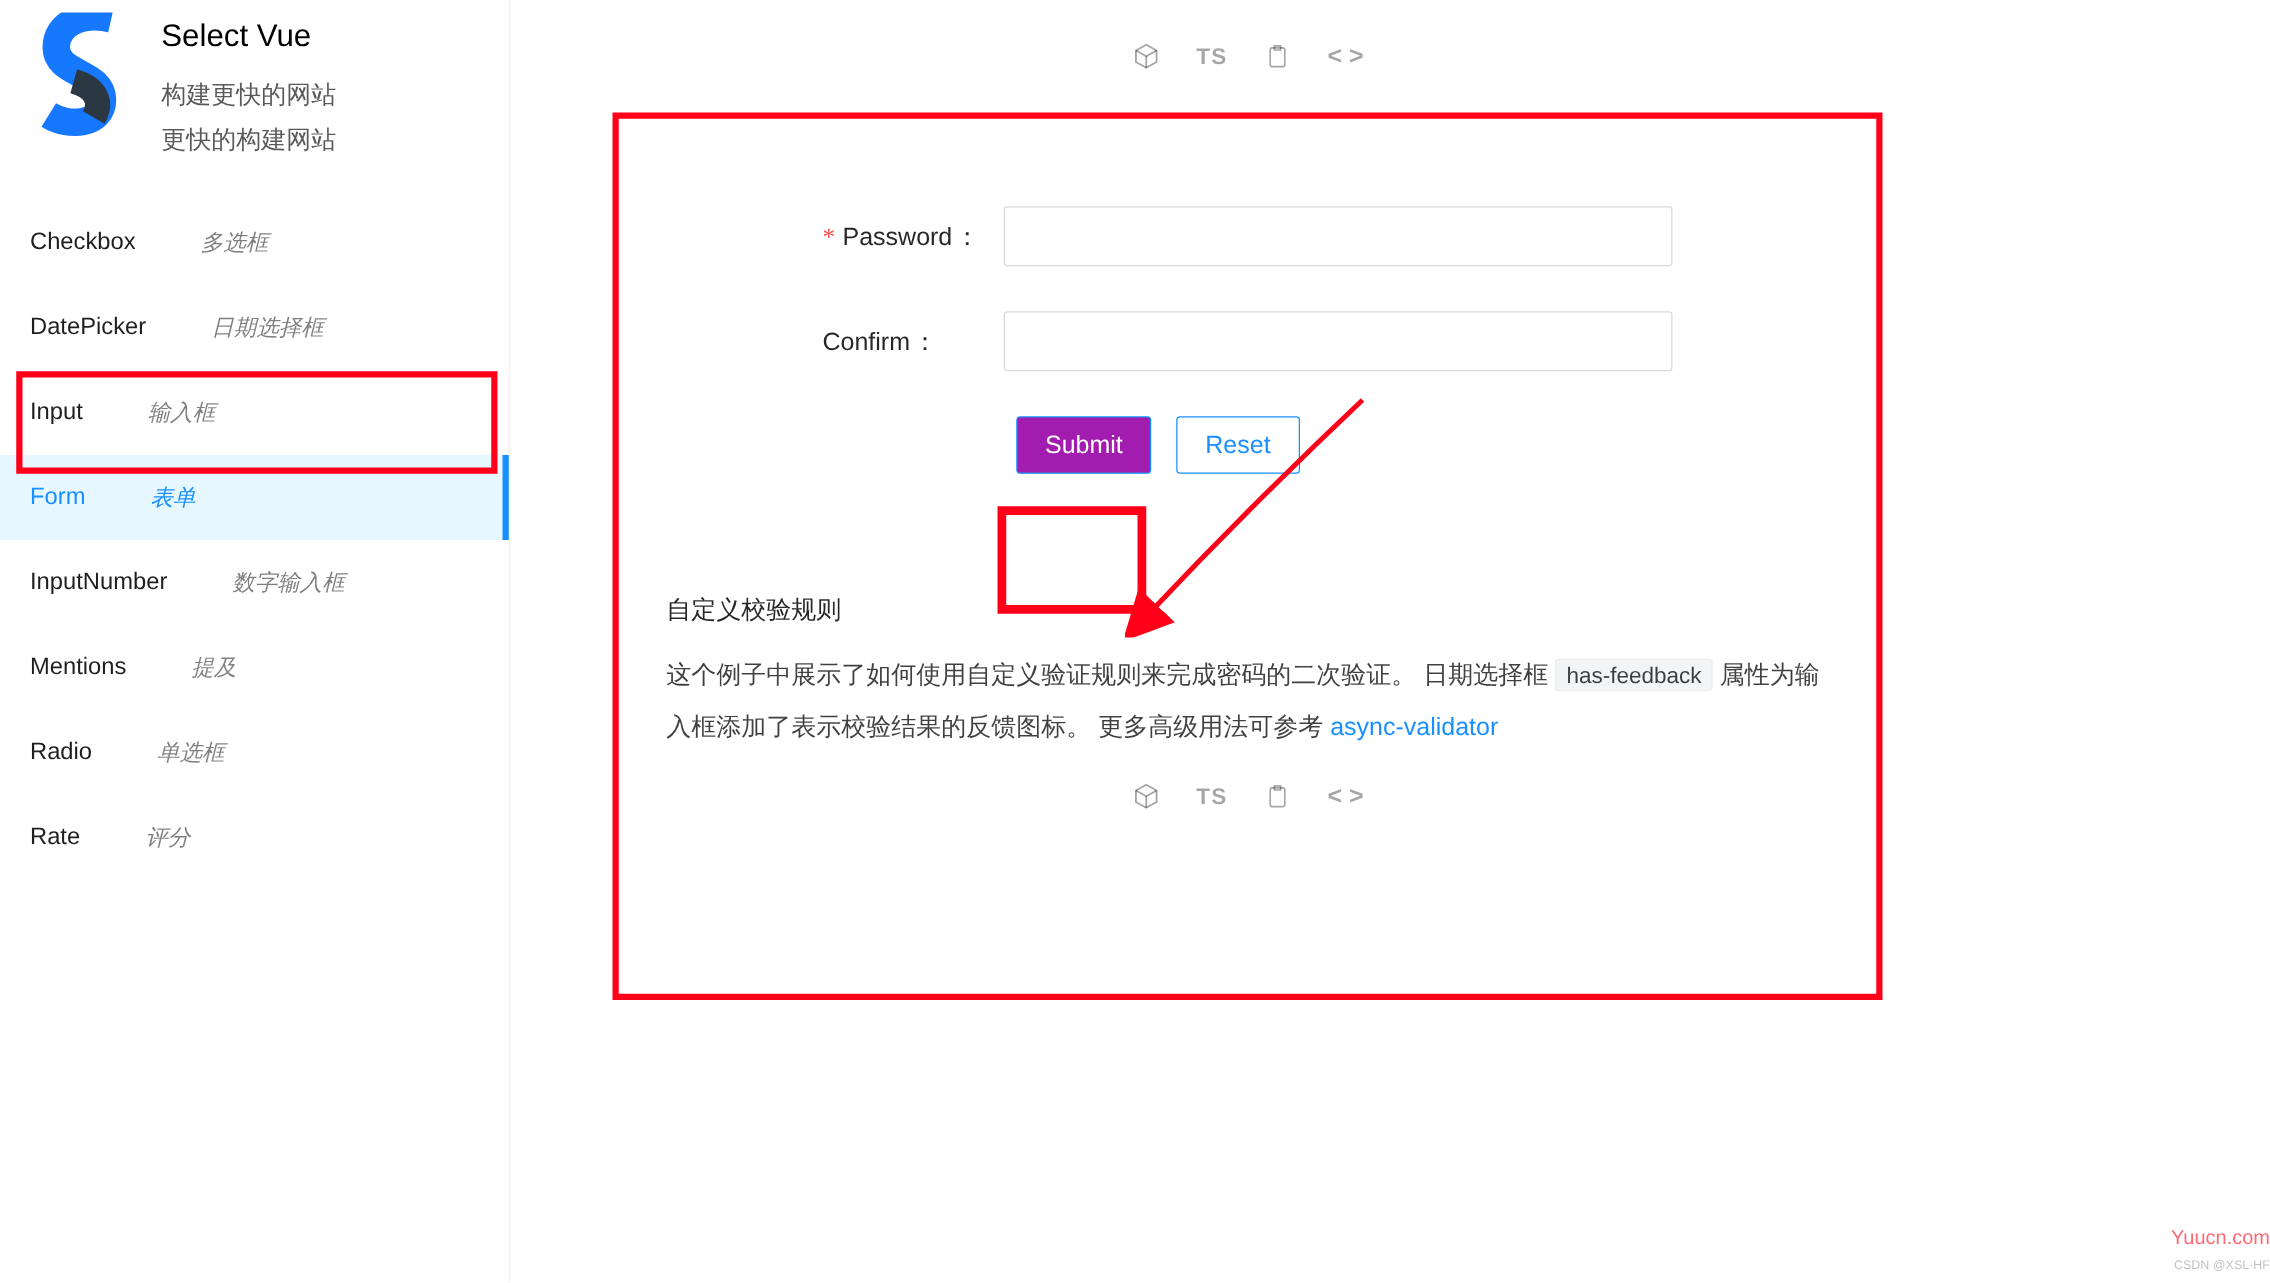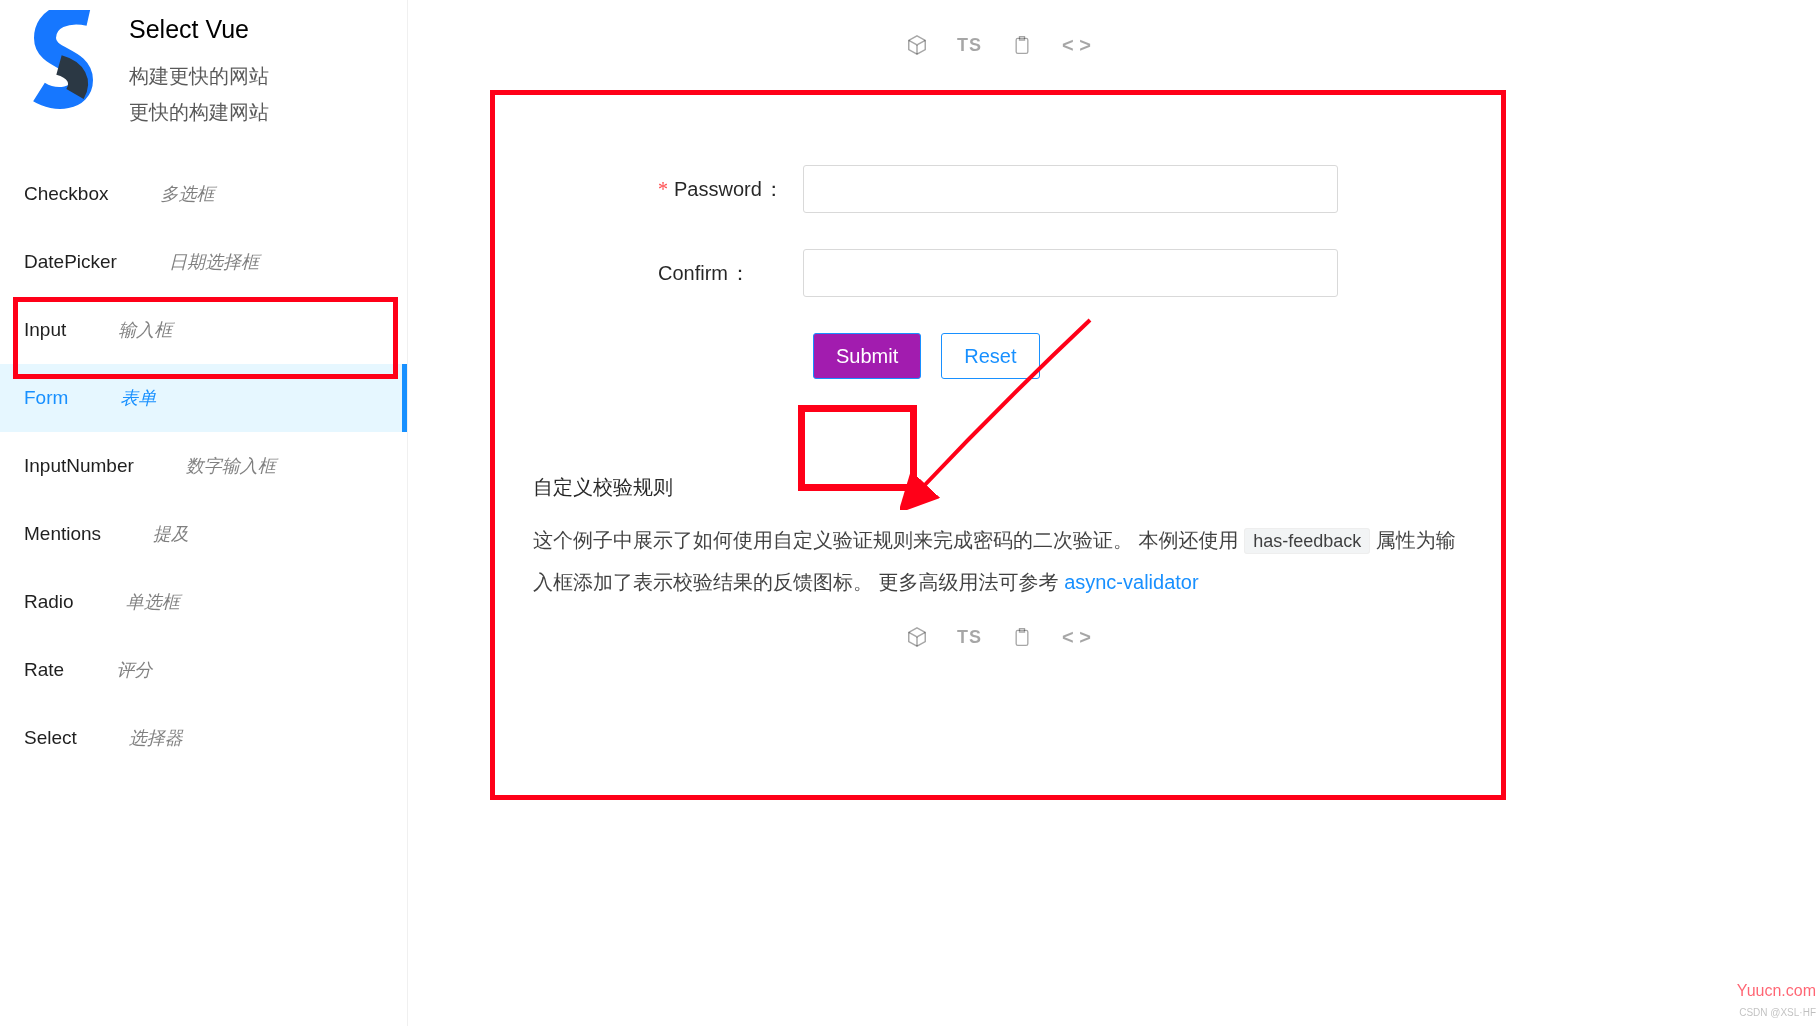--- a/index.html
+++ b/index.html
@@ -106,24 +106,20 @@
       <span class="cn">提及</span>
     </div>
     <div class="nav-item">
       <span class="en">Radio</span>
       <span class="cn">单选框</span>
     </div>
     <div class="nav-item">
       <span class="en">Rate</span>
       <span class="cn">评分</span>
     </div>
-    <div class="nav-item">
-      <span class="en">Select</span>
-      <span class="cn">选择器</span>
-    </div>
   </div>
   <div class="nav-highlight"></div>
 </div>
 
 <div class="main">
   <div class="top-tools">
     <span class="tool-icon">
       <svg width="22" height="22" viewBox="0 0 24 24" fill="none" stroke="currentColor" stroke-width="1.6">
           <path d="M12 2 L21 7 V17 L12 22 L3 17 V7 Z"></path>
           <path d="M3 7 L12 12 L21 7"></path>
@@ -162,21 +158,21 @@
         <marker id="ah" markerWidth="12" markerHeight="12" refX="2" refY="5" orient="auto">
           <path d="M0,0 L10,5 L0,10 Z" fill="#ff0018"></path>
         </marker>
       </defs>
       <path d="M 190 5 Q 100 90 20 175" stroke="#ff0018" stroke-width="4" fill="none" marker-end="url(#ah)"></path>
     </svg>
 
     <div class="desc">
       <div class="desc-title">自定义校验规则</div>
       <div class="desc-body">
-        <span>这个例子中展示了如何使用自定义验证规则来完成密码的二次验证。 本例还使用 </span><code>has-feedback</code><span> 属性为输入框添加了表示校验结果的反馈图标。 更多高级用法可参考 </span><a>async-validator</a>
+        <span>这个例子中展示了如何使用自定义验证规则来完成密码的二次验证。 日期选择框 </span><code>has-feedback</code><span> 属性为输入框添加了表示校验结果的反馈图标。 更多高级用法可参考 </span><a>async-validator</a>
       </div>
     </div>
 
     <div class="bottom-tools">
       <span class="tool-icon">
         <svg width="22" height="22" viewBox="0 0 24 24" fill="none" stroke="currentColor" stroke-width="1.6">
             <path d="M12 2 L21 7 V17 L12 22 L3 17 V7 Z"></path>
             <path d="M3 7 L12 12 L21 7"></path>
             <path d="M12 12 V22"></path>
           </svg>

